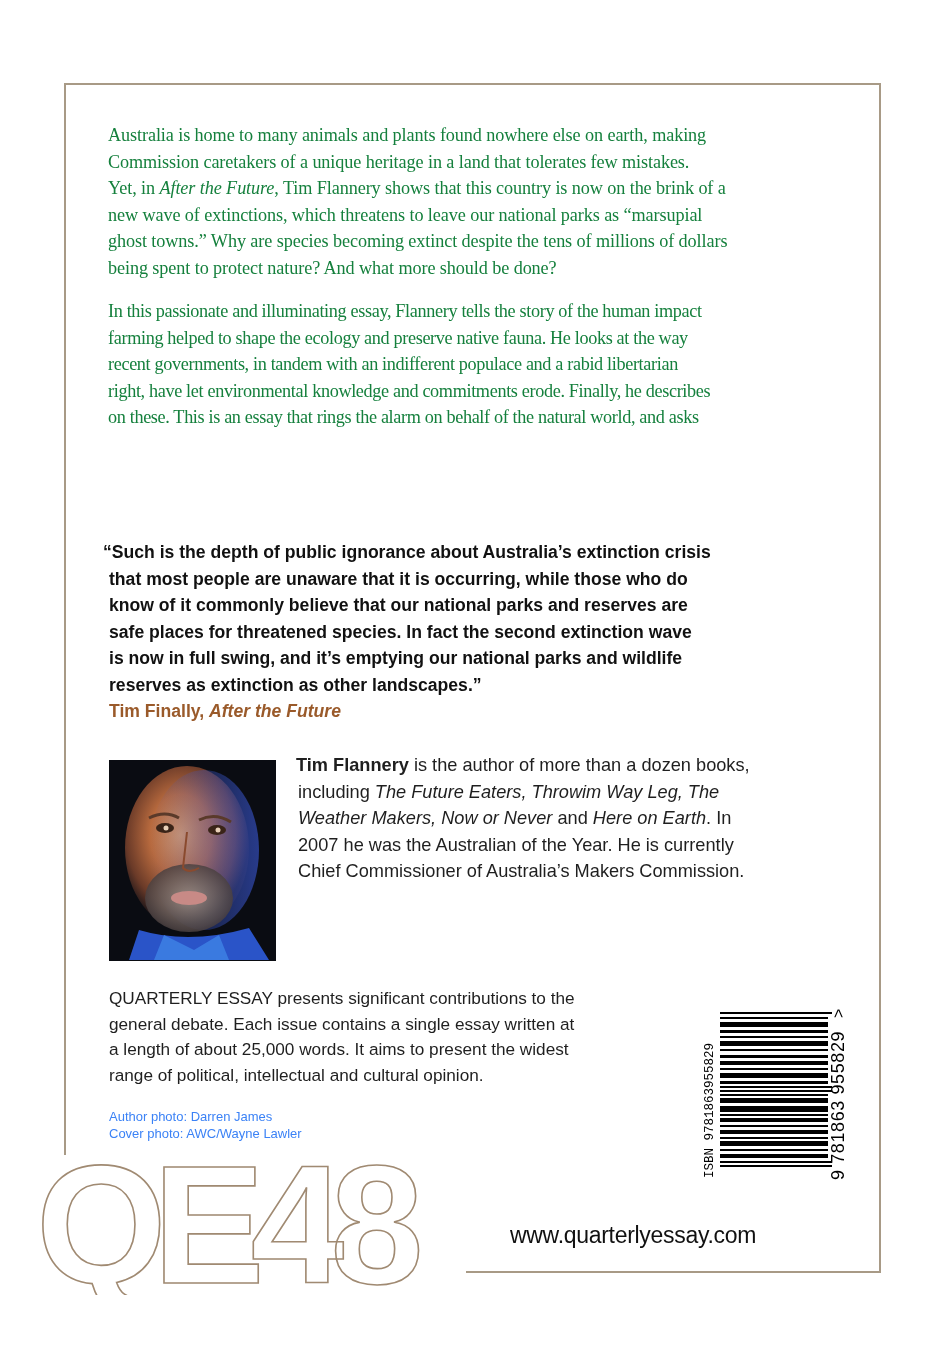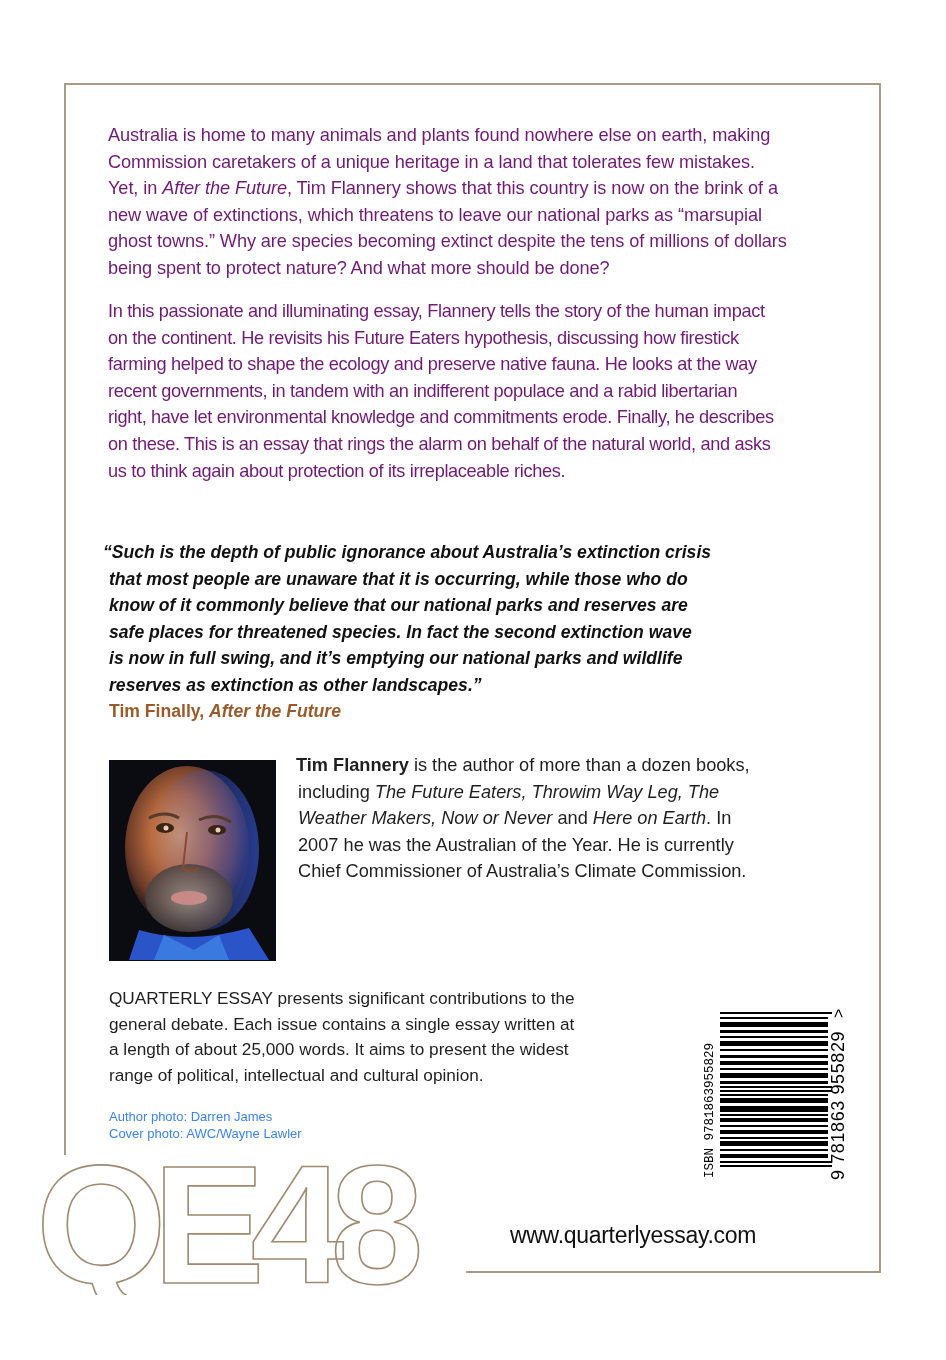--- a/index.html
+++ b/index.html
@@ -1,21 +1,21 @@
 <!DOCTYPE html>
 <html><head>
 <meta charset="utf-8">
 <style>
   html, body { margin:0; padding:0; }
   body { width:946px; height:1360px; background:#ffffff; position:relative; overflow:hidden; font-family:"Liberation Sans", sans-serif; color:#1a1a1a; }
   .frame { position:absolute; left:64px; top:83px; width:817px; height:1190px; border:2px solid #a89a86; box-sizing:border-box; }
-  .p { position:absolute; left:108px; width:740px; font-size:18.2px; line-height:26.6px; color:#701a75; letter-spacing:-0.1px; }
+  .p { position:absolute; left:108px; width:740px; font-size:18.2px; line-height:26.6px; color:#15803d; letter-spacing:-0.1px;font-family:Liberation Serif, serif; }
   .p1 { top:122px; }
   .p2 { top:298px; width:745px; letter-spacing:-0.35px; }
-  .quote { position:absolute; left:103px; top:539px; width:720px; font-size:17.6px; line-height:26.6px; font-weight:bold; color:#111;font-style:italic; }
+  .quote { position:absolute; left:103px; top:539px; width:720px; font-size:17.6px; line-height:26.6px; font-weight:bold; color:#111; }
   .quote .ln { display:block; padding-left:6px; }
   .quote .ln:first-child { padding-left:0; }
   .attrib { position:absolute; left:109px; top:698px; font-size:17.6px; line-height:26px; font-weight:bold; color:#9a5a2a; }
   .attrib i { font-style:italic; }
   .photo { position:absolute; left:109px; top:760px; width:167px; height:201px; background:#0a0d14; overflow:hidden; }
   .bio { position:absolute; left:296px; top:752px; width:500px; font-size:18.2px; line-height:26.6px; color:#1f1f1f; }
   .bio .ln { display:block; padding-left:2px; }
   .bio .ln:first-child { padding-left:0; }
   .about { position:absolute; left:109px; top:986px; width:520px; font-size:17.2px; line-height:25.5px; color:#1f1f1f; }
   .credits { position:absolute; left:109px; top:1108px; font-size:13px; line-height:17px; color:#3b82f6; }
@@ -32,26 +32,24 @@
   <div>Australia is home to many animals and plants found nowhere else on earth, making</div>
   <div>Commission caretakers of a unique heritage in a land that tolerates few mistakes.</div>
   <div><span>Yet, in </span><i>After the Future</i><span>, Tim Flannery shows that this country is now on the brink of a</span></div>
   <div>new wave of extinctions, which threatens to leave our national parks as “marsupial</div>
   <div>ghost towns.” Why are species becoming extinct despite the tens of millions of dollars</div>
   <div>being spent to protect nature? And what more should be done?</div>
 </div>
 
 <div class="p p2">
   <div>In this passionate and illuminating essay, Flannery tells the story of the human impact</div>
-  <div>on the continent. He revisits his Future Eaters hypothesis, discussing how firestick</div>
   <div>farming helped to shape the ecology and preserve native fauna. He looks at the way</div>
   <div>recent governments, in tandem with an indifferent populace and a rabid libertarian</div>
   <div>right, have let environmental knowledge and commitments erode. Finally, he describes</div>
   <div>on these. This is an essay that rings the alarm on behalf of the natural world, and asks</div>
-  <div>us to think again about protection of its irreplaceable riches.</div>
 </div>
 
 <div class="quote">
   <span class="ln">“Such is the depth of public ignorance about Australia’s extinction crisis</span>
   <span class="ln">that most people are unaware that it is occurring, while those who do</span>
   <span class="ln">know of it commonly believe that our national parks and reserves are</span>
   <span class="ln">safe places for threatened species. In fact the second extinction wave</span>
   <span class="ln">is now in full swing, and it’s emptying our national parks and wildlife</span>
   <span class="ln">reserves as extinction as other landscapes.”</span>
 </div>
@@ -90,21 +88,21 @@
     <circle cx="109" cy="70" r="2.5" fill="#e8d0b8"></circle>
     <path d="M78 72 L74 108 Q80 114 90 108" stroke="#8a4a2e" stroke-width="2" fill="none"></path>
   </svg>
 </div>
 
 <div class="bio">
   <span class="ln"><b>Tim Flannery</b><span> is the author of more than a dozen books,</span></span>
   <span class="ln"><span>including </span><i>The Future Eaters, Throwim Way Leg, The</i></span>
   <span class="ln"><i>Weather Makers, Now or Never</i><span> and </span><i>Here on Earth</i><span>. In</span></span>
   <span class="ln">2007 he was the Australian of the Year. He is currently</span>
-  <span class="ln">Chief Commissioner of Australia’s Climate Commission.</span>
+  <span class="ln">Chief Commissioner of Australia’s Makers Commission.</span>
 </div>
 
 <div class="about">
   <div>QUARTERLY ESSAY presents significant contributions to the</div>
   <div>general debate. Each issue contains a single essay written at</div>
   <div>a length of about 25,000 words. It aims to present the widest</div>
   <div>range of political, intellectual and cultural opinion.</div>
 </div>
 
 <div class="credits">

